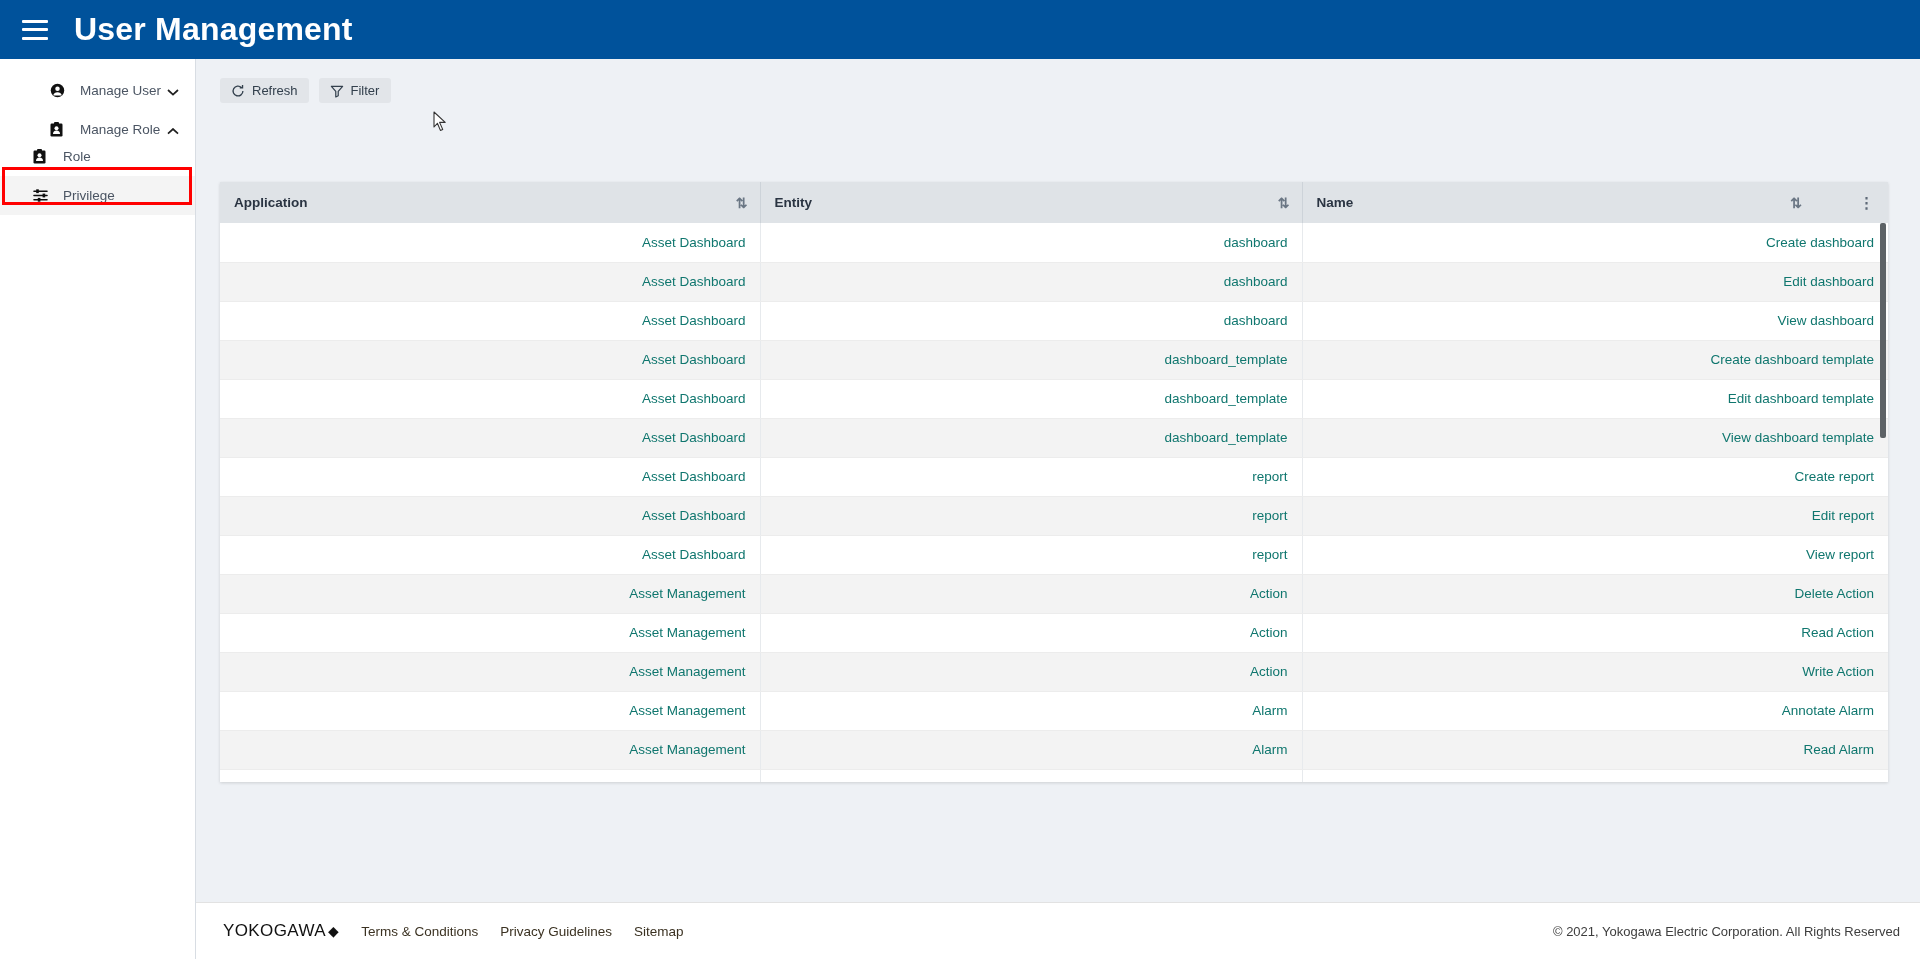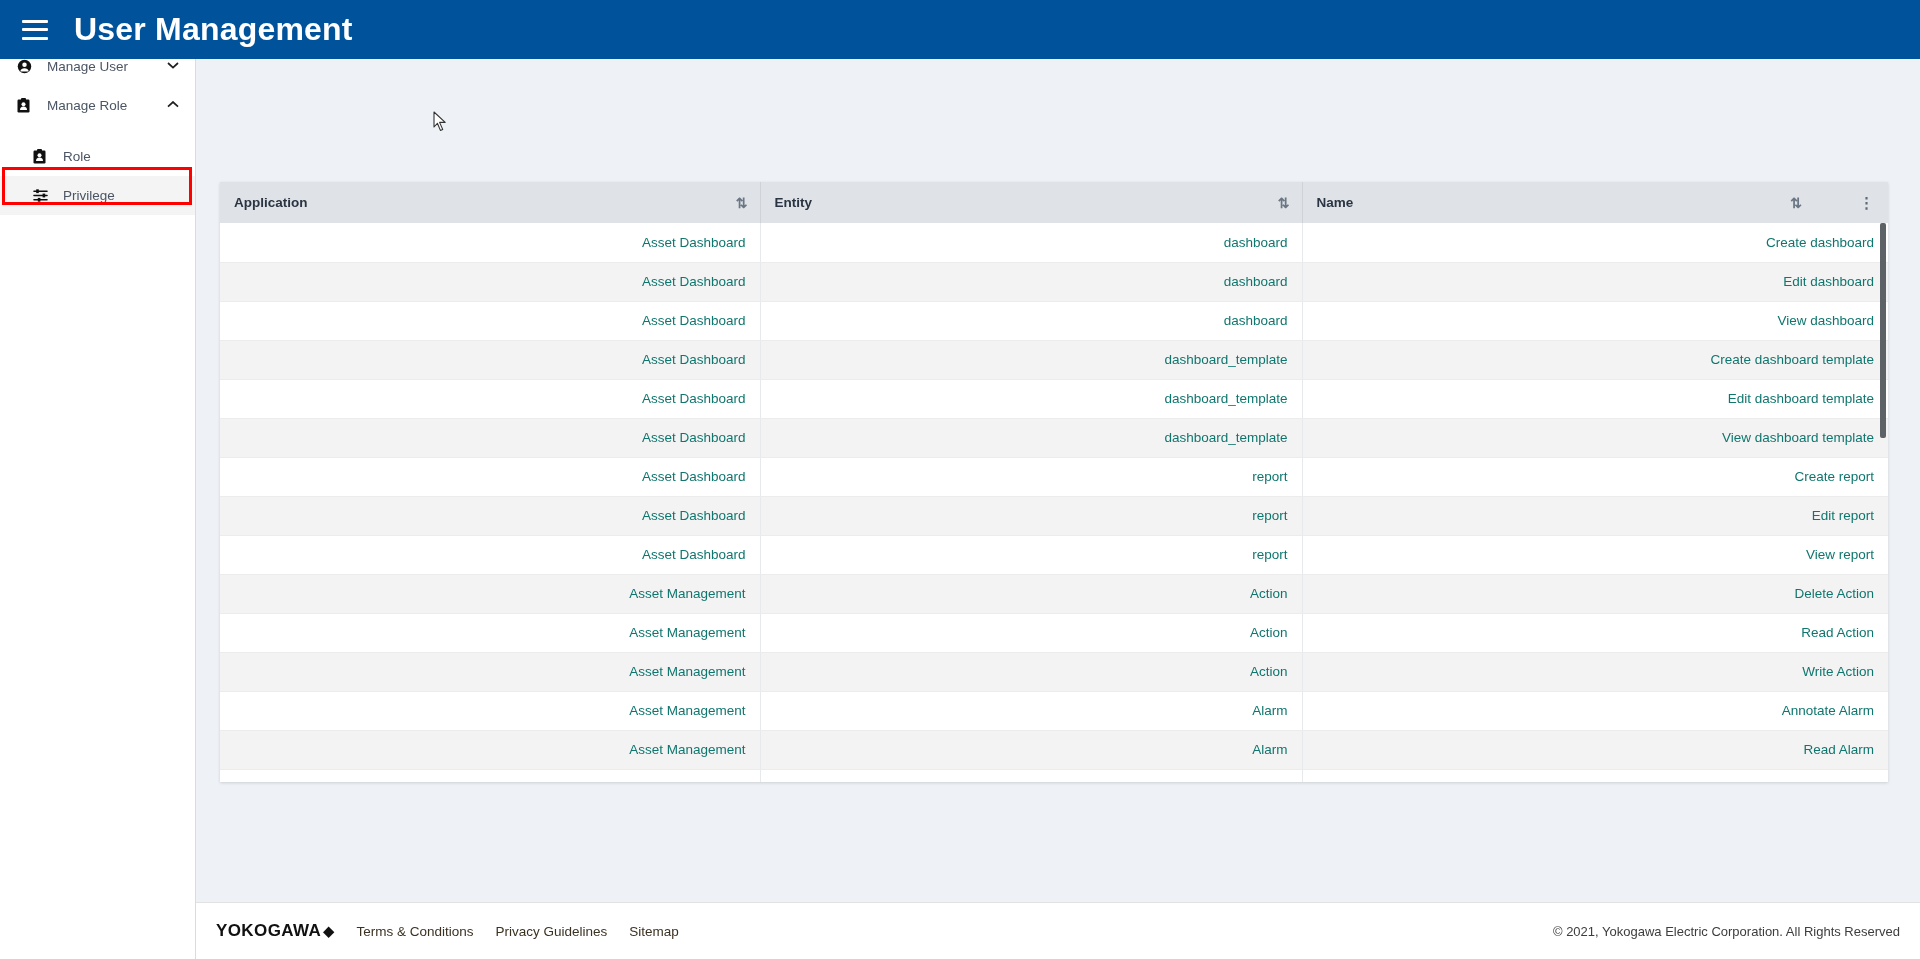--- a/index.html
+++ b/index.html
@@ -58,22 +58,22 @@
   .user-mail { font-size: 12.5px; color: #dce9f4; line-height: 15px; }
 
   
   .sidebar {
     position: absolute; top: 59px; left: 0;
     width: 196px; height: 900px;
     background: #ffffff;
     border-right: 1px solid #d8dde3;
   }
   .nav-item {
-    height: 39px; display: flex; align-items: flex-start;
-    padding-left: 17px; cursor: pointer; position: relative;
+    height: 39px; display: flex; align-items: flex-end;
+    padding-left: 17px; cursor: pointer; position: relative; margin-left: 33px;
   }
   .nav-item .ico { width: 22px; display: flex; align-items: center; color: #1b1b1b; }
   .nav-item .lbl { font-size: 13.5px; color: #4b5563; margin-left: 8px; }
   .nav-item .chev { position: absolute; right: 16px; color: #1f1f1f; font-size: 11px; }
   .nav-sub { height: 39px; display: flex; align-items: center; padding-left: 33px; cursor: pointer; }
   .nav-sub .ico { width: 22px; display: flex; align-items: center; color: #1b1b1b; }
   .nav-sub .lbl { font-size: 13.5px; color: #4b5563; margin-left: 8px; }
   .nav-sub.active { background: #f4f4f4; }
   .highlight-box {
     position: absolute; left: 2px; top: 108px;
@@ -135,21 +135,21 @@
     cursor: pointer;
   }
 
   
   .footer {
     position: absolute; left: 196px; top: 902px;
     width: 1724px; height: 57px;
     background: #ffffff; border-top: 1px solid #e2e2e2;
     display: flex; align-items: center;
   }
-  .yoko { font-size: 17px; font-weight: bold; color: #111; letter-spacing: .4px; margin-left: 20px; display: flex; align-items: center; }
+  .yoko { font-size: 17px; font-weight: normal; color: #111; letter-spacing: .4px; margin-left: 27px; display: flex; align-items: center; }
   .yoko .dia { margin-left: 2px; font-size: 14px; }
   .flink { font-size: 13.5px; color: #3b3222; margin-left: 22px; cursor: pointer; }
   .copyright { margin-left: auto; margin-right: 20px; font-size: 13px; color: #3d3d3d; }
 
   
   .cursor { position: absolute; left: 433px; top: 111px; pointer-events: none; }
 </style>
 </head>
 <body>
 
@@ -222,20 +222,35 @@
       </svg>
     </span>
     <span class="lbl">Privilege</span>
   </div>
 
   <div class="highlight-box"></div>
 </div>
 
 <div class="main">
 
+  <div class="toolbar">
+    <button class="tbtn">
+      <svg width="14" height="14" viewBox="0 0 16 16">
+        <path d="M13.6 8a5.6 5.6 0 1 1-1.7-4" fill="none" stroke="#33404d" stroke-width="1.5"></path>
+        <path d="M13.2 1v3.3H10" fill="none" stroke="#33404d" stroke-width="1.5"></path>
+      </svg>
+      <span>Refresh</span>
+    </button>
+    <button class="tbtn">
+      <svg width="14" height="14" viewBox="0 0 16 16">
+        <path d="M1.6 2.6h12.8L9.4 8.4v5l-2.8 1.4V8.4z" fill="none" stroke="#33404d" stroke-width="1.4" stroke-linejoin="round"></path>
+      </svg>
+      <span>Filter</span>
+    </button>
+  </div>
 
   <div class="table-wrap">
     <table>
       <colgroup>
           <col style="width:540px">
           <col style="width:542px">
           <col style="width:586px">
         </colgroup>
       <thead>
         <tr>

